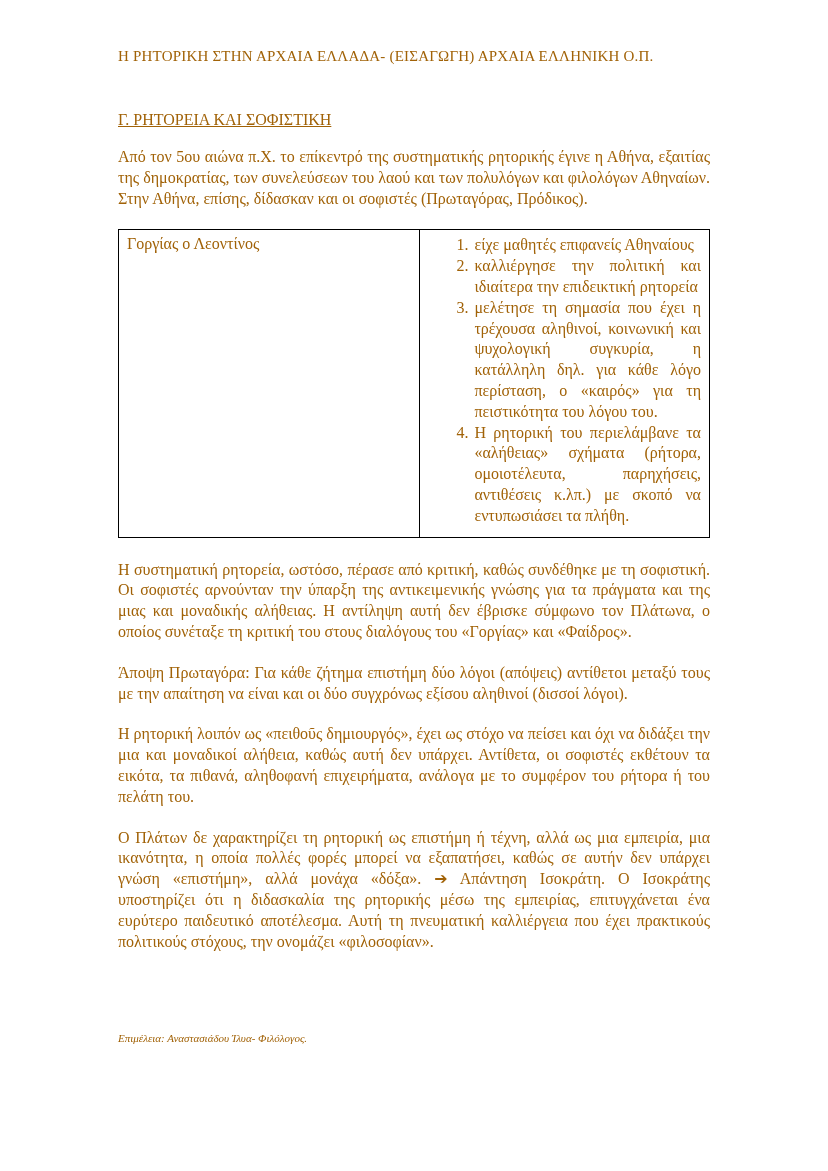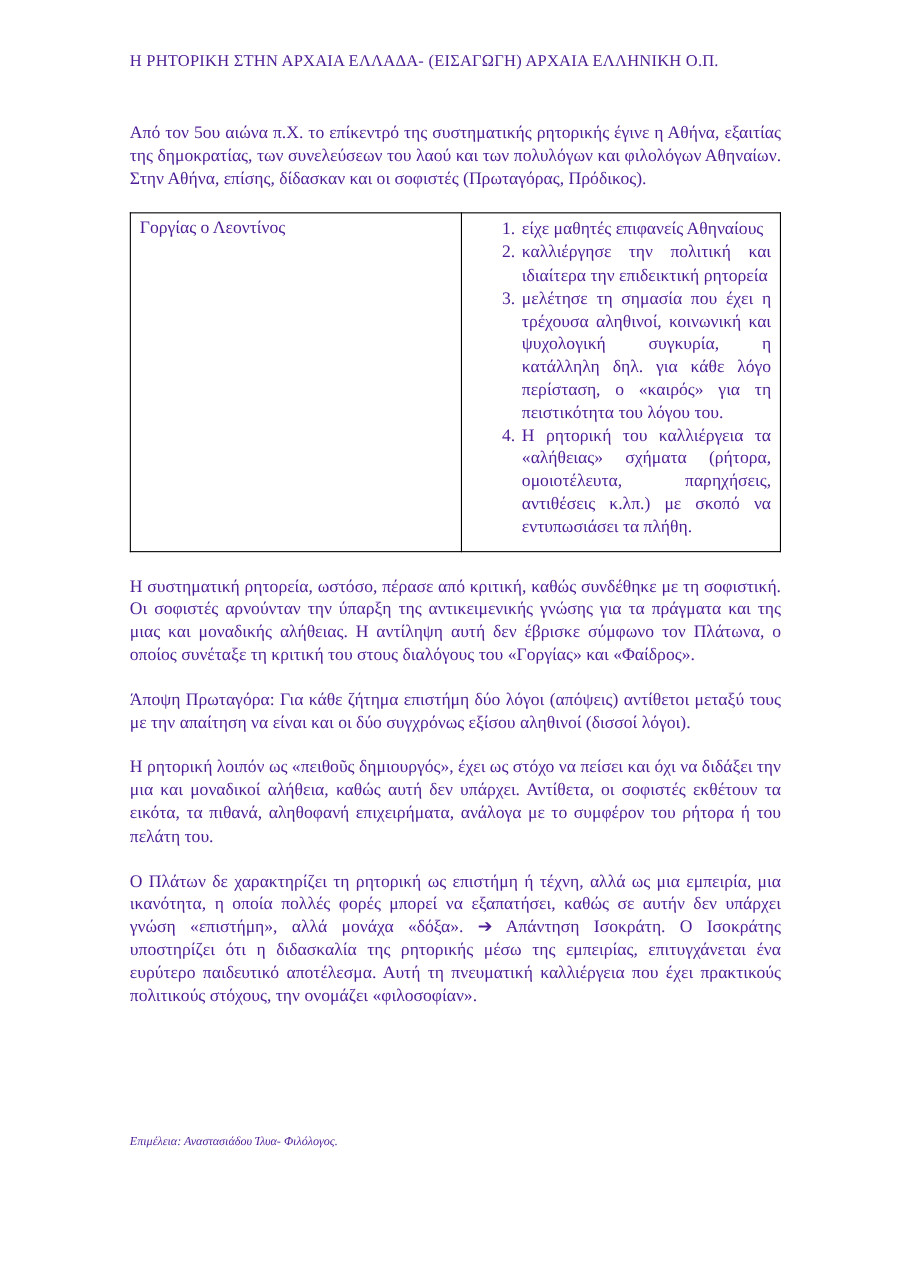--- a/index.html
+++ b/index.html
@@ -3,21 +3,21 @@
 <meta charset="utf-8">
 <style>
   * { margin: 0; padding: 0; box-sizing: border-box; }
   html, body { background: #ffffff; }
   .page {
     position: relative;
     width: 828px;
     height: 1102px;
     margin: 0 auto;
     background: #ffffff;
-    color: #4c1d95;
+    color: #a16207;
     font-family: "Liberation Serif", serif;
     font-size: 16px;
     padding: 48px 118px 0 118px;
     overflow: hidden;
   }
   .doc-header {
     font-size: 15px;
     letter-spacing: 0.2px;
     white-space: nowrap;
     margin-bottom: 46px;
@@ -62,35 +62,36 @@
     font-size: 11px;
   }
 </style>
 </head>
 <body>
 
 <div class="page">
 
   <div class="doc-header">Η ΡΗΤΟΡΙΚΗ ΣΤΗΝ ΑΡΧΑΙΑ ΕΛΛΑΔΑ- (ΕΙΣΑΓΩΓΗ) ΑΡΧΑΙΑ ΕΛΛΗΝΙΚΗ Ο.Π.</div>
 
+  <div class="section-heading">Γ. ΡΗΤΟΡΕΙΑ ΚΑΙ ΣΟΦΙΣΤΙΚΗ</div>
 
   <p class="para"><span>Από τον 5ου αιώνα π.Χ. το επίκεντρό της συστηματικής ρητορικής έγινε </span><span class="b">η Αθήνα,</span><span> εξαιτίας της </span><span class="b">δημοκρατίας</span><span>, των </span><span class="b">συνελεύσεων του λαού</span><span> και των </span><span class="b">πολυλόγων και φιλολόγων Αθηναίων</span><span>. Στην Αθήνα, επίσης, δίδασκαν και οι </span><span class="b">σοφιστές</span><span> (Πρωταγόρας, Πρόδικος).</span></p>
 
   <table class="doc-table">
     <tbody>
         <tr>
       <td class="cell-left">
         <span class="b">Γοργίας ο Λεοντίνος</span>
       </td>
       <td class="cell-right">
         <ol class="num-list">
           <li><span>είχε μαθητές επιφανείς Αθηναίους</span></li>
           <li><span>καλλιέργησε την πολιτική και ιδιαίτερα την επιδεικτική ρητορεία</span></li>
           <li><span>μελέτησε τη σημασία που έχει η τρέχουσα αληθινοί, κοινωνική και ψυχολογική συγκυρία, η κατάλληλη δηλ. για κάθε λόγο περίσταση, </span><span class="b">ο «καιρός»</span><span> για τη πειστικότητα του λόγου του.</span></li>
-          <li><span>Η ρητορική του καλλιέργεια τα </span><span class="b">«αλήθειας»</span><span> σχήματα (ρήτορα, ομοιοτέλευτα, παρηχήσεις, αντιθέσεις κ.λπ.)  με σκοπό να εντυπωσιάσει τα πλήθη.</span></li>
+          <li><span>Η ρητορική του περιελάμβανε τα </span><span class="b">«αλήθειας»</span><span> σχήματα (ρήτορα, ομοιοτέλευτα, παρηχήσεις, αντιθέσεις κ.λπ.)  με σκοπό να εντυπωσιάσει τα πλήθη.</span></li>
         </ol>
       </td>
     </tr>
   </tbody>
     </table>
 
   <p class="para"><span>Η συστηματική ρητορεία, ωστόσο, πέρασε από </span><span class="b">κριτική</span><span>, καθώς συνδέθηκε με τη σοφιστική. Οι σοφιστές αρνούνταν την ύπαρξη της αντικειμενικής γνώσης για τα πράγματα και της μιας και μοναδικής αλήθειας. Η αντίληψη αυτή δεν έβρισκε σύμφωνο τον </span><span class="b">Πλάτωνα</span><span>, ο οποίος συνέταξε τη κριτική του στους διαλόγους του «Γοργίας» και «Φαίδρος».</span></p>
 
   <p class="para"><span>Άποψη Πρωταγόρα: Για κάθε ζήτημα επιστήμη δύο λόγοι (απόψεις) αντίθετοι μεταξύ τους με την απαίτηση να είναι και οι δύο συγχρόνως εξίσου αληθινοί (</span><span class="b">δισσοί λόγοι</span><span>).</span></p>
 

